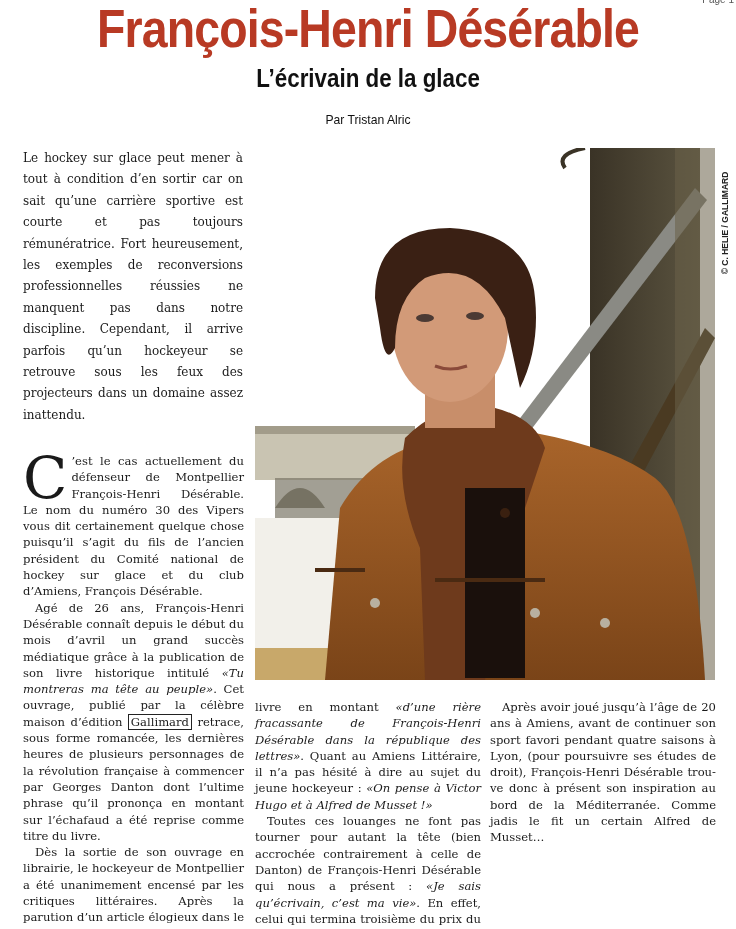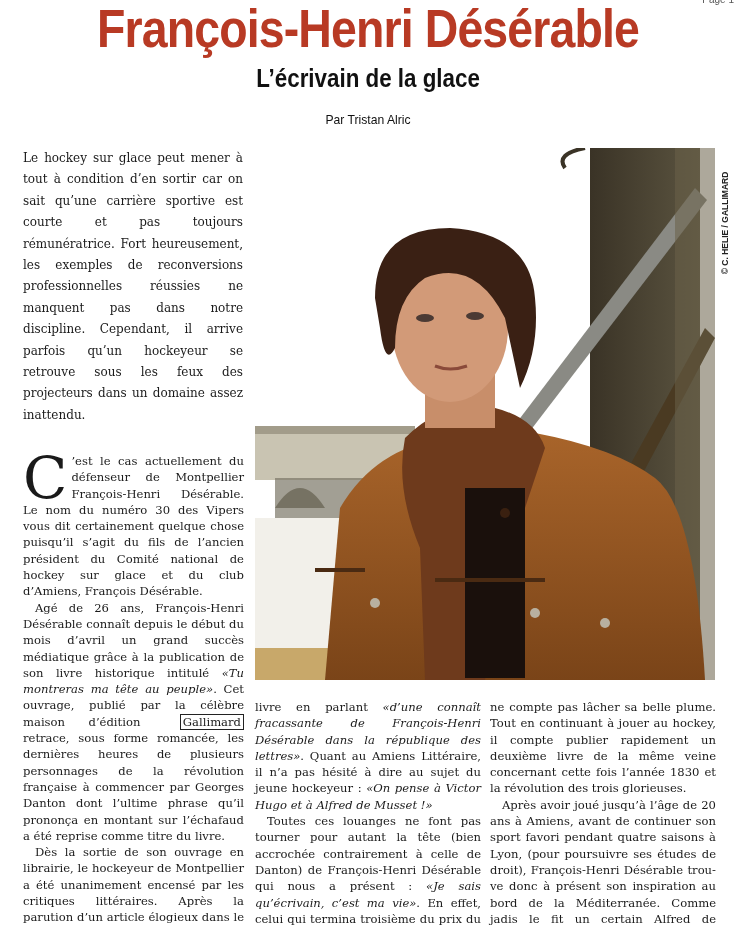--- a/index.html
+++ b/index.html
@@ -25,21 +25,21 @@
   .credit span { position:absolute; left:50%; top:50%; white-space:nowrap;
          transform:translate(-50%,-50%) rotate(-90deg); font-family:"Liberation Sans", sans-serif;
          font-weight:bold; font-size:8.5px; color:#222; }
   .col { position:absolute; font-size:11.6px; line-height:16.3px; text-align:justify; }
   .col p { margin:0; text-indent:12px; }
   .col p.noindent { text-indent:0; }
   .col1 { left:23px; top:453px; width:221px; }
   .col2 { left:255px; top:699px; width:226px; }
   .col3 { left:490px; top:699px; width:226px; }
   .dropcap { float:left; font-size:58px; line-height:46px; margin:2px 4px 0 0; font-family:"DejaVu Serif", serif; }
-  .boxed { border:1px solid #222; padding:0 2px;margin-left:16px; }
+  .boxed { border:1px solid #222; padding:0 2px; }
   em { font-style:italic; }
 </style>
 </head>
 <body>
 
 <div class="page-label">Page 1</div>
 
 <h1 class="title" style="margin:0;">François-Henri Désérable</h1>
 <h2 class="subtitle" style="margin:0;">L’écrivain de la glace</h2>
 <div class="byline">Par Tristan Alric</div>
@@ -100,20 +100,19 @@
   <span>© C. HELIE / GALLIMARD</span>
 </div>
 
 <div class="col col1">
   <p class="noindent"><span class="dropcap">C</span><span>’est le cas actuellement du défenseur de Montpellier Fran­çois-Henri Désérable. Le nom du numéro 30 des Vipers vous dit cer­tainement quelque chose puisqu’il s’agit du fils de l’ancien président du Comité national de hockey sur glace et du club d’Amiens, François Désérable.</span></p>
   <p><span>Agé de 26 ans, François-Henri Désé­rable connaît depuis le début du mois d’avril un grand succès médiatique grâce à la publication de son livre his­torique intitulé </span><em>«Tu montreras ma tête au peuple»</em><span>. Cet ouvrage, publié par la cé­lèbre maison d’édition </span><span class="boxed">Gallimard</span><span> retrace, sous forme romancée, les der­nières heures de plusieurs person­nages de la révolution française à com­mencer par Georges Danton dont l’ul­time phrase qu’il prononça en montant sur l’échafaud a été reprise comme titre du livre.</span></p>
   <p>Dès la sortie de son ouvrage en librairie, le hockeyeur de Montpellier a été unanimement encensé par les cri­tiques littéraires. Après la parution d’un article élogieux dans le magazine L’Express, c’est le Figaro Magazine qui a souligné également la qualité de son</p>
 </div>
 
 <div class="col col2">
-  <p class="noindent"><span>livre en parlant </span><em>«d’une connaît fracassante de François-Henri Désérable dans la répu­blique des lettres»</em><span>. Quant au Amiens Littéraire, il n’a pas hésité à dire au sujet du jeune hockeyeur : </span><em>«On pense à Victor Hugo et à Alfred de Musset !»</em></p>
+  <p class="noindent"><span>livre en montant </span><em>«d’une rière fracassante de François-Henri Désérable dans la répu­blique des lettres»</em><span>. Quant au Amiens Littéraire, il n’a pas hésité à dire au sujet du jeune hockeyeur : </span><em>«On pense à Victor Hugo et à Alfred de Musset !»</em></p>
   <p><span>Toutes ces louanges ne font pas tour­ner pour autant la tête (bien accrochée contrairement à celle de Danton) de François-Henri Désérable qui nous a présent : </span><em>«Je sais qu’écrivain, c’est ma vie»</em><span>. En effet, celui qui termina troisième du prix du Jeune écrivain avec une pre­mière nouvelle sur la mort de Danton,</span></p>
 </div>
 
 <div class="col col3">
-  <p class="noindent">ne compte pas lâcher sa belle plume. Tout en continuant à jouer au hockey, il compte publier rapidement un deuxiè­me livre de la même veine concernant cette fois l’année 1830 et la révolution des trois glorieuses.</p>
   <p><span>Après avoir joué jusqu’à l’âge de 20 ans à Amiens, avant de continuer son sport favori pendant quatre saisons à Lyon, (pour poursuivre ses études de droit), François-Henri Désérable trou­ve donc à présent son inspiration au bord de la Méditerranée. Comme jadis le fit un certain Alfred de Musset…</span></p>
 </div>
 
 </body></html>

